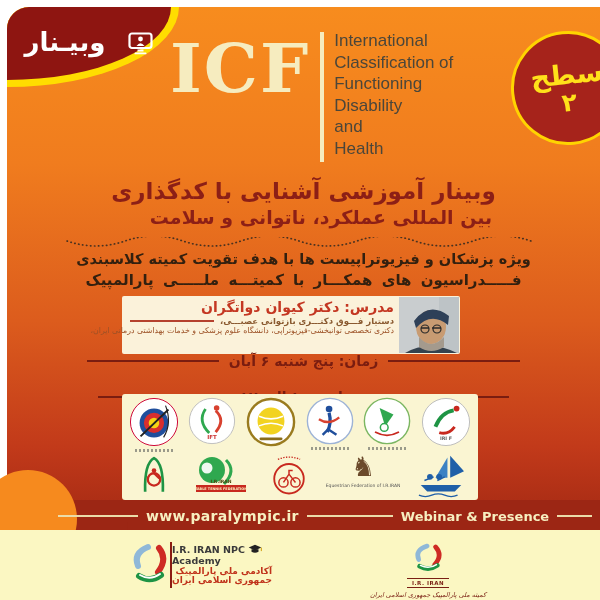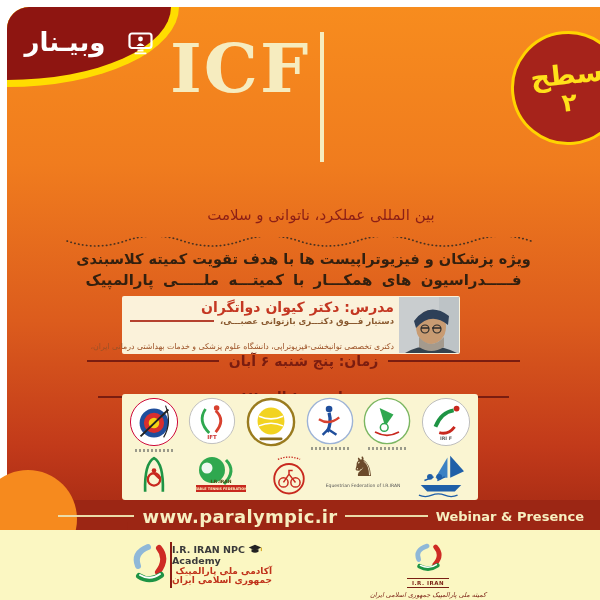--- a/index.html
+++ b/index.html
@@ -34,30 +34,30 @@
   .icf{position:absolute;left:170px;top:24px;display:flex;align-items:flex-start;gap:10px;}
   .icf-abbr{font-family:"DejaVu Serif","Liberation Serif",serif;font-weight:bold;font-size:68px;
             line-height:1.3;color:#F6ECBF;letter-spacing:2px;}
   .icf-bar{width:4px;height:130px;background:#F6ECBF;margin-top:8px;}
   .icf-lines{font-size:17px;line-height:21.5px;color:#4B463A;margin-top:6px;
              font-family:"Liberation Sans",sans-serif;}
   
   .center-line{position:absolute;left:7px;right:0;text-align:center;direction:rtl;}
   .course{top:158px;font-size:15.5px;font-weight:bold;color:#A63A28;}
   .main1{top:178px;font-size:23px;font-weight:bold;color:#8C1F16;}
-  .main2{top:206px;font-size:15px;font-weight:normal;color:#8C1F16;margin-left:35px;}
+  .main2{top:206px;font-size:19px;font-weight:bold;color:#8C1F16;margin-left:35px;}
   .swag{position:absolute;left:65px;top:236px;}
   .aud1{top:251px;font-size:14.5px;font-weight:bold;color:#33200F;}
   .aud2{top:271px;font-size:15px;font-weight:bold;color:#33200F;word-spacing:4px;}
   
   .inst{position:absolute;left:122px;top:296px;width:338px;height:58px;background:#FBF2DA;
         border-radius:2px;box-sizing:border-box;padding:3px 66px 2px 6px;direction:rtl;}
   .inst-photo{position:absolute;right:1px;top:1px;width:60px;height:56px;overflow:hidden;}
   .inst-name{color:#C43722;font-weight:bold;font-size:14px;line-height:1.15;text-align:right;}
-  .role-row{display:flex;align-items:center;direction:rtl;margin:1px 0 16px;}
+  .role-row{display:flex;align-items:center;direction:rtl;margin:1px 0 0;}
   .role-text{font-size:8.5px;font-weight:bold;color:#8A5A30;white-space:nowrap;}
   .role-line{flex:1;height:2px;background:#B5422E;margin:0 6px 0 2px;}
   .cred{font-size:7.8px;line-height:9.5px;color:#9C5126;text-align:center;white-space:nowrap;}
   
   .time-row{position:absolute;left:7px;right:0;display:flex;align-items:center;justify-content:center;gap:10px;}
   .t1{top:353px;} .t2{top:373px;margin-top:16px;}
   .time-line{width:132px;height:2px;background:#7A1D10;}
   .time-text{color:#7A1D10;font-weight:bold;font-size:14px;direction:rtl;line-height:1.2;}
   
   .logos{position:absolute;left:122px;top:394px;width:356px;height:106px;background:#FAF5D2;
@@ -67,21 +67,21 @@
   .logo{display:flex;flex-direction:column;align-items:center;}
   .cap-line{width:38px;height:3px;margin-top:2px;
             background:repeating-linear-gradient(90deg,#9a9a8a 0 2px,transparent 2px 4px);}
   .cap-text{font-size:4.5px;color:#555;margin-top:1px;white-space:nowrap;}
   .horse{font-size:27px;line-height:30px;color:#6B4A2B;}
   
   .footer-content{position:absolute;left:58px;right:8px;top:504px;height:24px;display:flex;
                   align-items:center;gap:8px;}
   .f-line{height:2px;background:#EBDCA9;}
   .f1{width:80px;} .f2{width:86px;} .f3{flex:1;}
-  .f-site{color:#F7EFC0;font-weight:bold;font-size:18px;letter-spacing:.3px;white-space:nowrap;}
+  .f-site{color:#F7EFC0;font-weight:bold;font-size:14px;letter-spacing:.3px;white-space:nowrap;}
   .f-mode{color:#F7EFC0;font-weight:bold;font-size:13px;white-space:nowrap;}
   
   .npc-academy{position:absolute;left:128px;top:540px;display:flex;align-items:center;}
   .npc-divider{width:2px;height:46px;background:#8B1C12;}
   .npc-texts{display:flex;flex-direction:column;line-height:1.1;}
   .npc-en{font-size:9.5px;font-weight:bold;color:#3A3A3A;display:flex;align-items:center;gap:3px;}
   .npc-fa{font-size:9px;font-weight:bold;color:#C0331B;direction:rtl;text-align:right;}
   .npc-right{position:absolute;left:383px;top:541px;width:90px;display:flex;flex-direction:column;
              align-items:center;}
   .npc-right-en{font-size:5.5px;font-weight:bold;color:#7A1F14;letter-spacing:.5px;
@@ -110,22 +110,31 @@
   </div>
 
   <div class="level">
     <span class="w">سطح</span>
     <span class="n">۲</span>
   </div>
 
   <div class="icf">
     <span class="icf-abbr">ICF</span>
     <span class="icf-bar"></span>
-  </div>
-
+    <span class="icf-lines">
+      <div>International</div>
+      <div>Classification of</div>
+      <div>Functioning</div>
+      <div>Disability</div>
+      <div>and</div>
+      <div>Health</div>
+    </span>
+  </div>
+
+  <div class="center-line main1">وبینار آموزشی آشنایی با کدگذاری</div>
   <div class="center-line main2">بین المللی عملکرد، ناتوانی و سلامت</div>
 
   <div class="swag">
     <svg width="470" height="14" viewBox="0 0 470 14">
       <path d="M2 4 q29 10 58 0 t58 0 t58 0 t58 0 t58 0 t58 0 t58 0 t58 0" fill="none" stroke="#4a3220" stroke-width="1.7" stroke-dasharray="0.4 3.6" stroke-linecap="round"></path>
     </svg>
   </div>
 
   <div class="center-line aud1">ویژه پزشکان و فیزیوتراپیست ها با هدف تقویت کمیته کلاسبندی</div>
   <div class="center-line aud2">فـــــدراسیون های همکـــار با کمیتـــه ملـــــی پارالمپیک</div>

